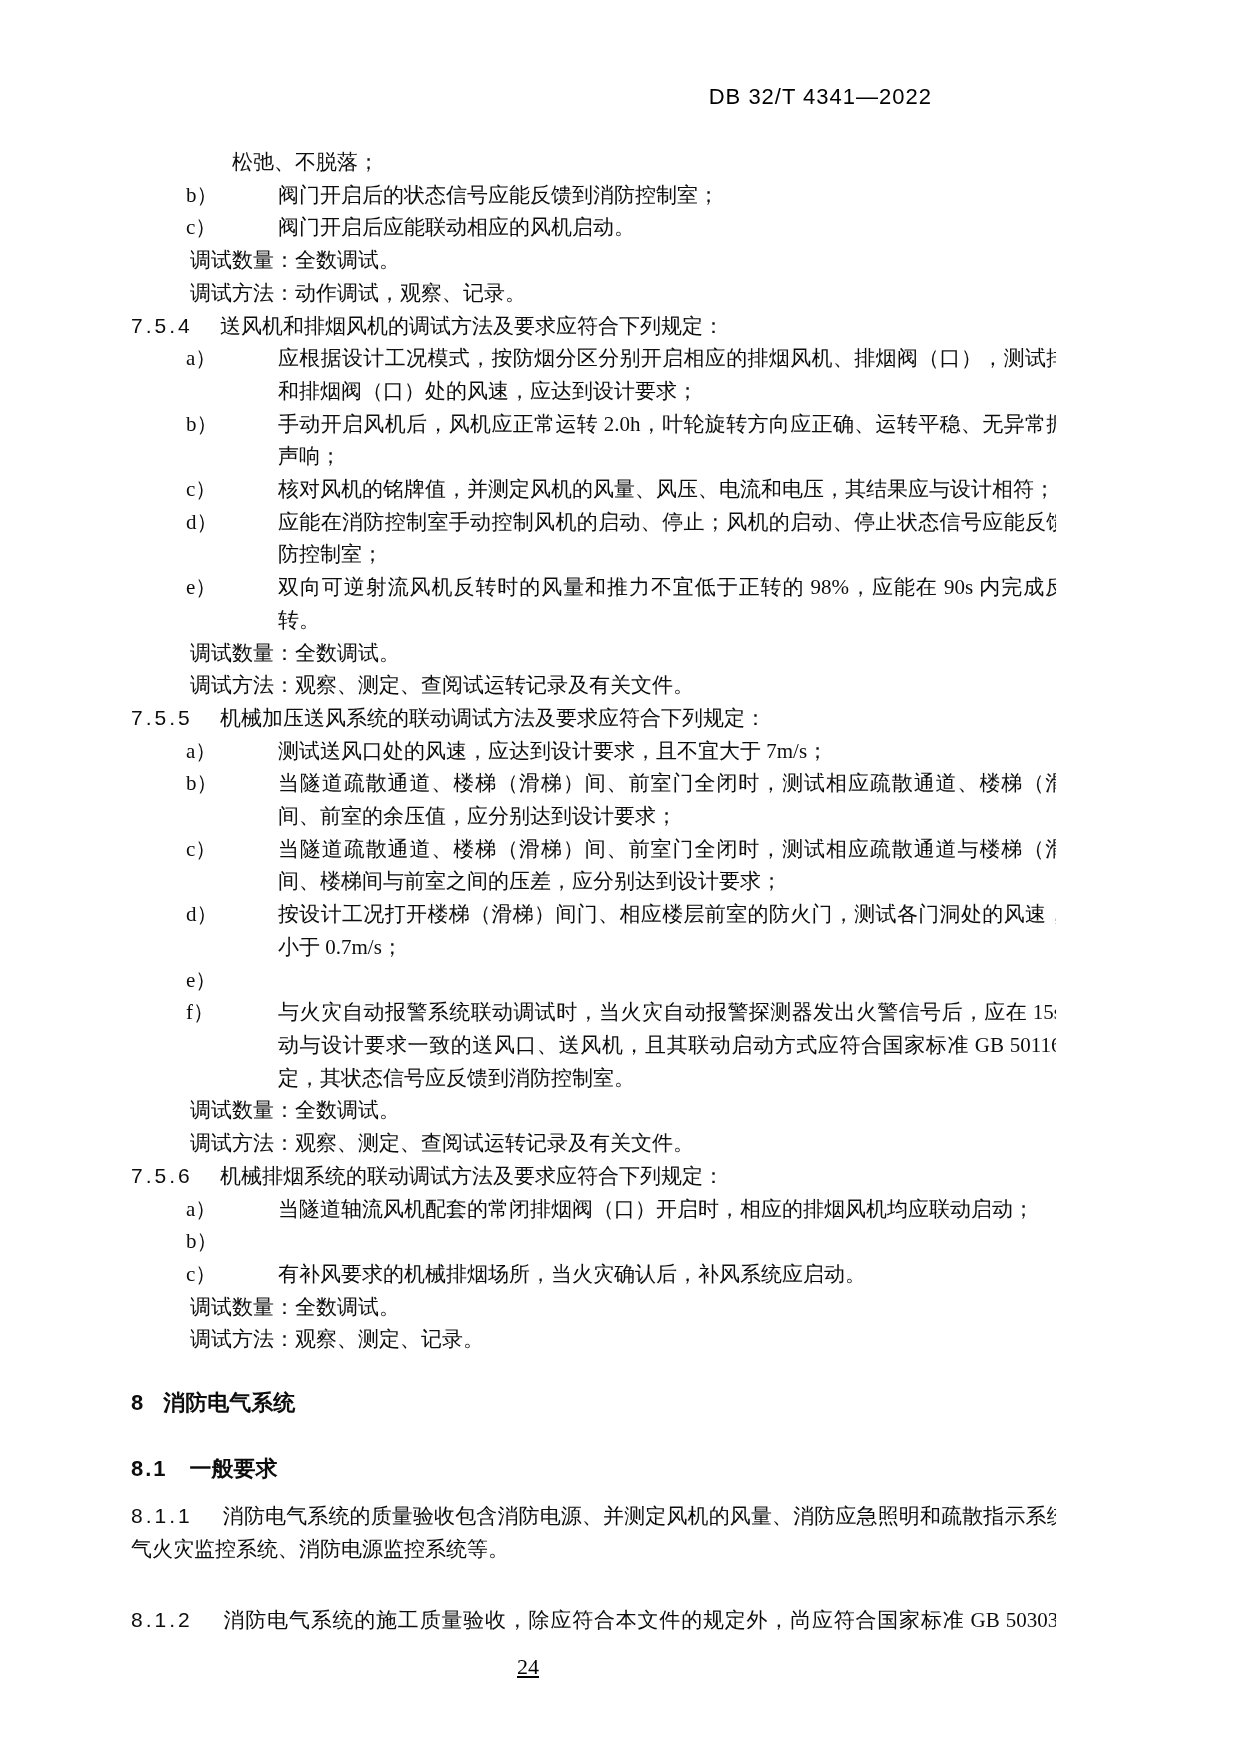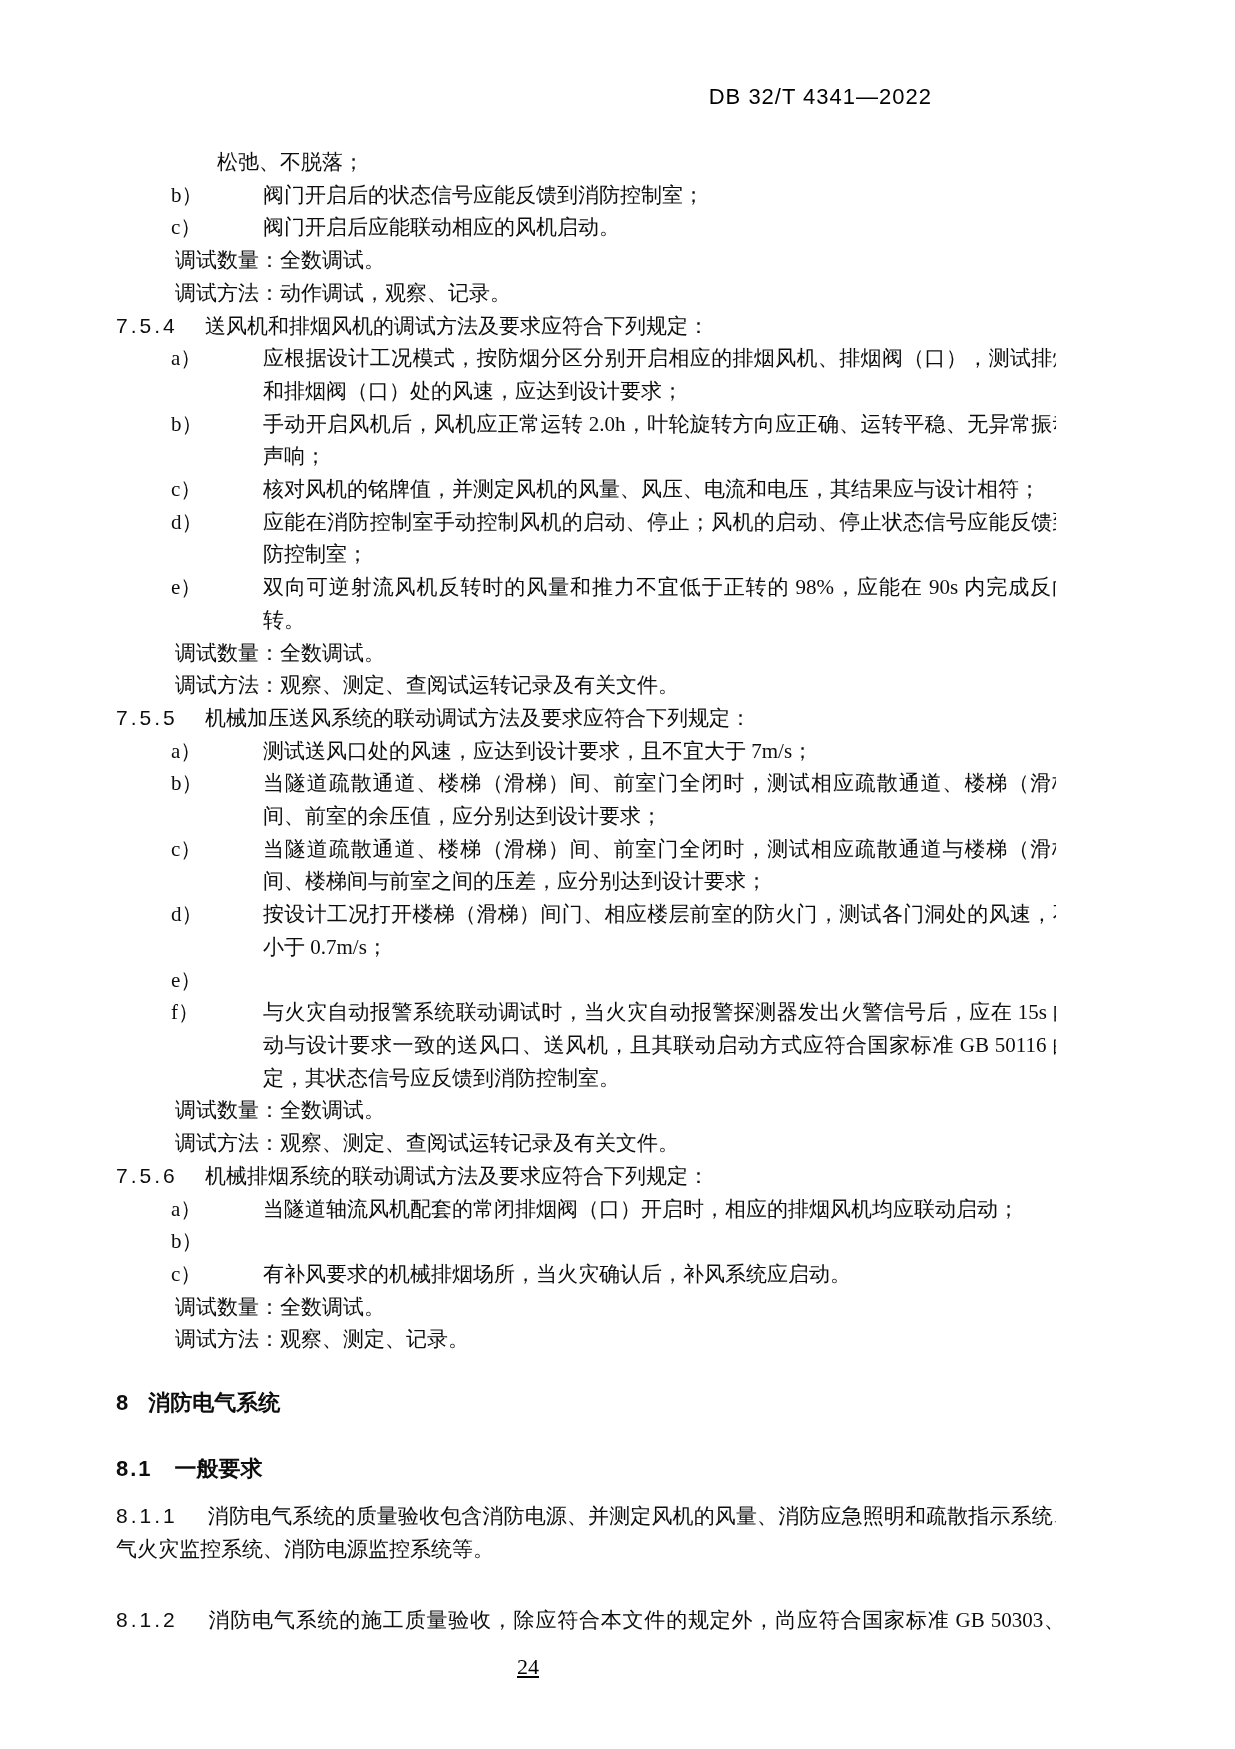--- a/index.html
+++ b/index.html
@@ -12,21 +12,21 @@
     font-family:"Liberation Serif","DejaVu Serif",serif;
     color:#0d0d0d;
   }
   .header-num {
     position:absolute; top:84px; right:124px;
     font-family:"Liberation Sans","DejaVu Sans",sans-serif;
     font-size:22px; letter-spacing:1px; color:#000;
     white-space:nowrap;
   }
   .doc-body {
-    position:absolute; left:116px; top:146px; width:979px;
+    position:absolute; left:131px; top:146px; width:979px;
     font-size:21px; line-height:32.7px;
   }
   .cont  { padding-left:101px; }
   .plain { padding-left:59px; }
   .item  { display:flex; padding-left:55px; }
   .item .lbl { flex:0 0 46px; }
   .item .txt { flex:1; text-align:justify;margin-left:46px; }
   .clause { display:flex; }
   .clause .cnum {
     flex:0 0 89px;

